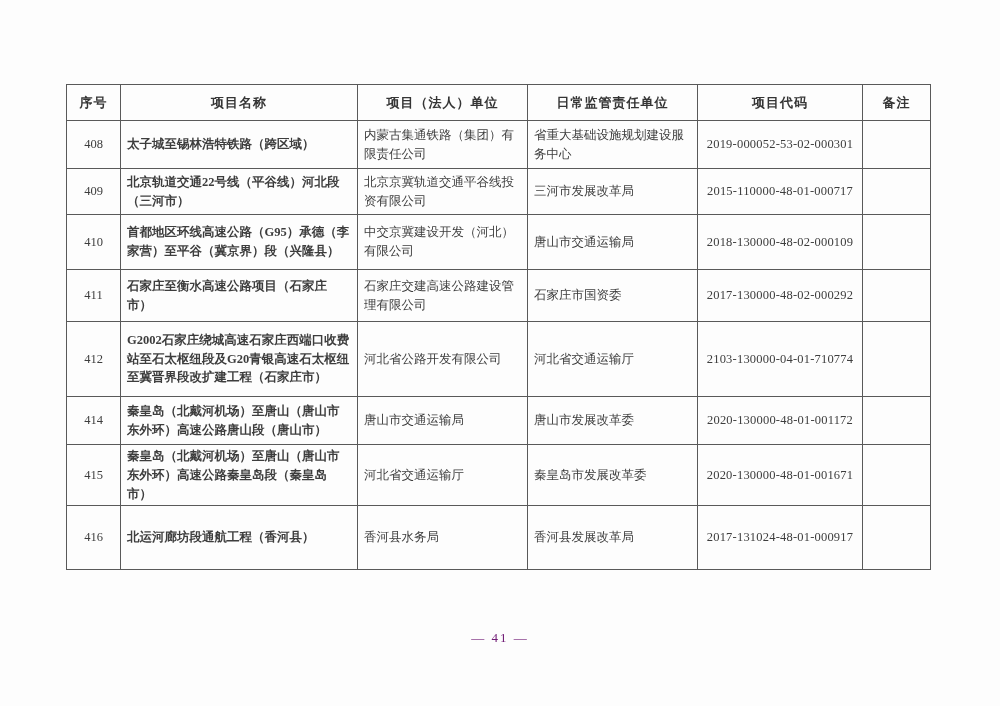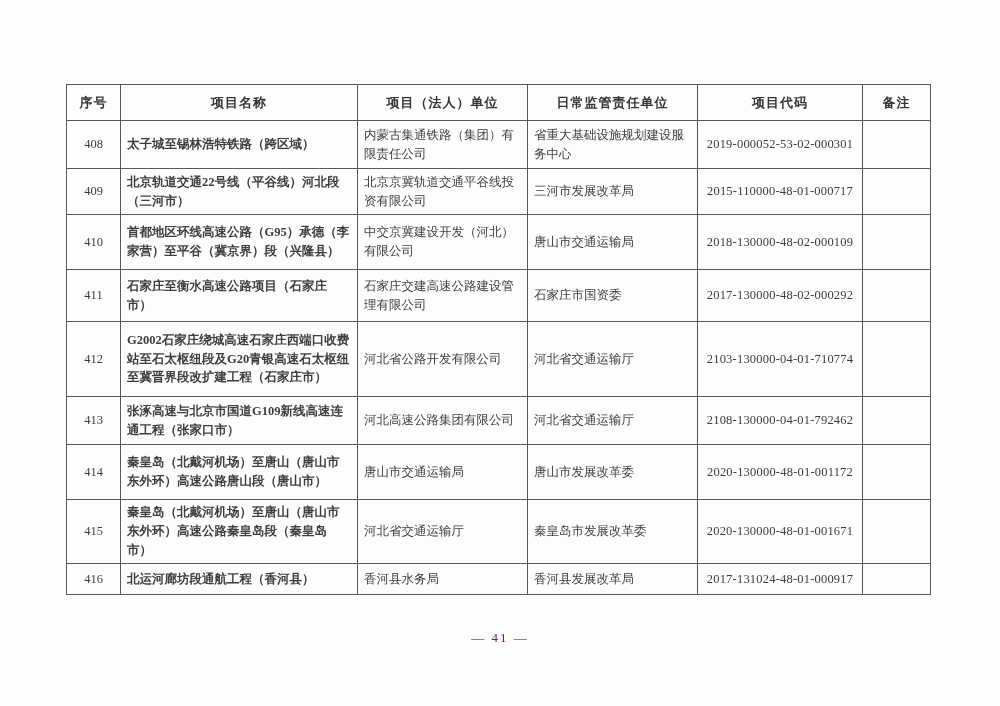--- a/index.html
+++ b/index.html
@@ -143,28 +143,20 @@
 
   <tr>
     <td class="cell-no">412</td>
     <td class="cell-name">G2002石家庄绕城高速石家庄西端口收费站至石太枢纽段及G20青银高速石太枢纽至冀晋界段改扩建工程（石家庄市）</td>
     <td class="cell-ent">河北省公路开发有限公司</td>
     <td class="cell-sup">河北省交通运输厅</td>
     <td class="cell-code">2103-130000-04-01-710774</td>
     <td class="cell-rem"></td>
   </tr>
 
-  <tr>
-    <td class="cell-no">413</td>
-    <td class="cell-name">张涿高速与北京市国道G109新线高速连通工程（张家口市）</td>
-    <td class="cell-ent">河北高速公路集团有限公司</td>
-    <td class="cell-sup">河北省交通运输厅</td>
-    <td class="cell-code">2108-130000-04-01-792462</td>
-    <td class="cell-rem"></td>
-  </tr>
 
   <tr>
     <td class="cell-no">414</td>
     <td class="cell-name">秦皇岛（北戴河机场）至唐山（唐山市东外环）高速公路唐山段（唐山市）</td>
     <td class="cell-ent">唐山市交通运输局</td>
     <td class="cell-sup">唐山市发展改革委</td>
     <td class="cell-code">2020-130000-48-01-001172</td>
     <td class="cell-rem"></td>
   </tr>
 

